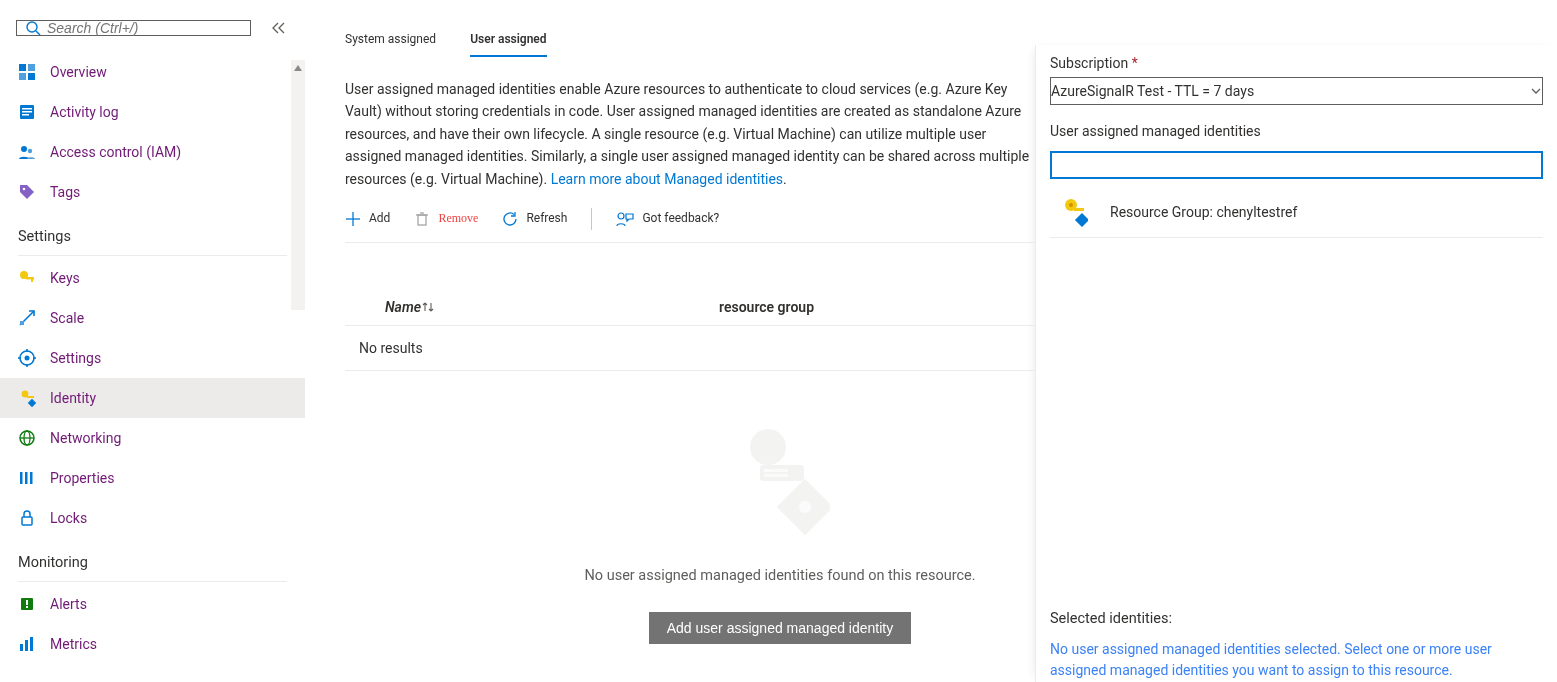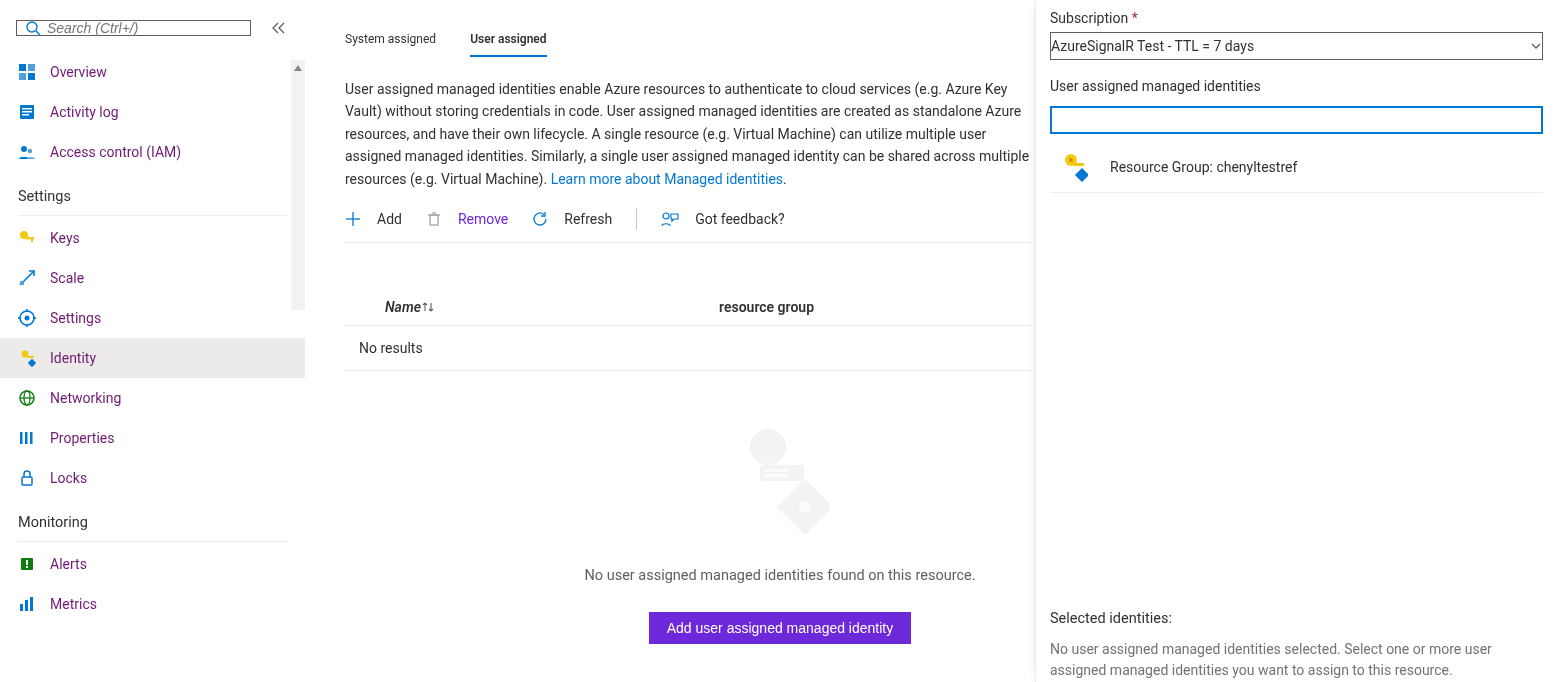--- a/index.html
+++ b/index.html
@@ -30,50 +30,50 @@
   .main { flex: 1; padding: 26px 0 0 40px; position: relative; overflow: hidden; }
   .tabs { display: flex; gap: 34px; border-bottom: 0; }
   .tab { font-size: 12px; padding: 6px 0 10px 0; cursor: pointer; color: #323130; position: relative; }
   .tab.active { font-weight: 600; }
   .tab.active::after { content: ""; position: absolute; left: 0; right: 0; bottom: -1px; height: 2px; background: #0078d4; }
 
   .desc { margin-top: 22px; font-size: 14px; color: #323130; line-height: 1.6; max-width: 720px; }
   .desc .link { color: #0078d4; cursor: pointer; }
 
   .toolbar { display: flex; align-items: center; gap: 24px; margin-top: 18px; border-bottom: 1px solid #edebe9; padding-bottom: 12px; max-width: 720px; }
-  .tbtn { display: flex; align-items: flex-end; gap: 16px; cursor: pointer; font-size: 14px; color: #323130; }
-  .tbtn.disabled { color: #6d28d9; cursor: default; }
+  .tbtn { display: flex; align-items: flex-start; gap: 8px; cursor: pointer; font-size: 12px; color: #323130; }
+  .tbtn.disabled { color: #ef4444; cursor: default; font-family: Liberation Serif, serif; }
   .tbtn svg { color: #0078d4; }
   .tbtn.disabled svg { color: #a19f9d; }
   .vsep { width:1px; height:22px; background:#c8c6c4; }
 
   .table { margin-top: 46px; max-width: 720px; }
   .thead { display: flex; align-items: center; border-bottom: 1px solid #edebe9; padding: 10px 0 10px 14px; }
   .thead .col-name { width: 360px; font-weight: 600; font-size: 14px; display:flex; align-items:center; padding-left: 26px; font-style: italic;}
   .thead .col-rg   { font-weight: 600; font-size: 14px; display:flex; align-items:center; gap:6px;}
   .sort-ic { color:#605e5c; }
   .no-results { padding: 14px 14px; font-size: 14px; color: #323130; border-bottom: 1px solid #edebe9; }
 
   .empty-state { margin-top: 46px; display: flex; flex-direction: column; align-items: center; }
   .empty-graphic { width: 100px; height: 120px; opacity: .25; }
   .empty-text { margin-top: 30px; color: #605e5c; font-size: 14.5px; }
-  .cta { margin-top: 28px; background: #6d28d9; color: #fff; border: 0; height: 32px; padding: 0 18px; font-size: 14px; cursor: pointer; }
+  .cta { margin-top: 28px; background: #737373; color: #fff; border: 0; height: 32px; padding: 0 18px; font-size: 14px; cursor: pointer; }
 
   
-  .panel { width: 522px; flex: 0 0 522px; border-left: 1px solid #edebe9; padding: 10px 14px 0 14px; display: flex; flex-direction: column; box-shadow: -4px 0 10px -6px rgba(0,0,0,.15); }
+  .panel { width: 522px; flex: 0 0 522px; border-left: 1px solid #edebe9; padding: 10px 14px 0 14px; display: flex; flex-direction: column; box-shadow: -4px 0 10px -6px rgba(0,0,0,.15); margin-top: 45px; }
   .field-label { font-size: 14px; color: #323130; margin-bottom: 6px; }
   .req { color: #a4262c; }
   .select-box { height: 28px; border: 1px solid #605e5c; display: flex; align-items: center; justify-content: space-between; padding: 0 0; cursor: pointer; }
   .select-box .chev { color: #605e5c; }
   .input-box { margin-top: 6px; height: 28px; border: 2px solid #0078d4; background: #fff; }
   .rg-row { display: flex; align-items: center; gap: 22px; padding: 14px 0 10px 10px; border-bottom: 1px solid #edebe9; margin-top: 4px; }
   .rg-icon { width: 28px; height: 30px; display:flex; align-items:center; justify-content:center; }
   .panel-gap { flex: 1; min-height: 210px; }
   .selected-heading { font-size: 14.5px; color:#323130; margin-bottom: 12px; }
-  .selected-text { font-size: 14px; color:#737373; line-height: 1.55; max-width: 490px; }
+  .selected-text { font-size: 14px; color:#3b82f6; line-height: 1.55; max-width: 490px; }
 
   svg { display:block; }
 </style>
 </head>
 <body>
 
 <div class="app">
 
   <div class="sidebar">
     <div class="search-row">
@@ -127,20 +127,29 @@
       <div class="nav-item">
         <div class="ic">
             <svg width="18" height="18" viewBox="0 0 18 18">
               <circle cx="6" cy="6" r="3" fill="#0078d4"></circle>
               <circle cx="12" cy="8" r="2.2" fill="#50a0e0"></circle>
               <path d="M1 16c0-3 10-3 10 0" fill="#0078d4"></path>
               <path d="M9 16c0-2.4 8-2.4 8 0" fill="#50a0e0"></path>
             </svg>
           </div>
         <span class="lbl">Access control (IAM)</span>
+      </div>
+      <div class="nav-item">
+        <div class="ic">
+            <svg width="18" height="18" viewBox="0 0 18 18">
+              <path d="M2 2h7l7 7-7 7-7-7V2z" fill="#8661c5"></path>
+              <circle cx="6" cy="6" r="1.3" fill="#fff"></circle>
+            </svg>
+          </div>
+        <span class="lbl">Tags</span>
       </div>
 
       <div class="nav-section">Settings</div>
       <div class="nav-section-rule"></div>
 
       <div class="nav-item">
         <div class="ic">
             <svg width="18" height="18" viewBox="0 0 18 18">
               <circle cx="6" cy="6" r="4" fill="#f2c811"></circle>
               <rect x="8" y="8" width="8" height="2.4" fill="#f2c811"></rect>

